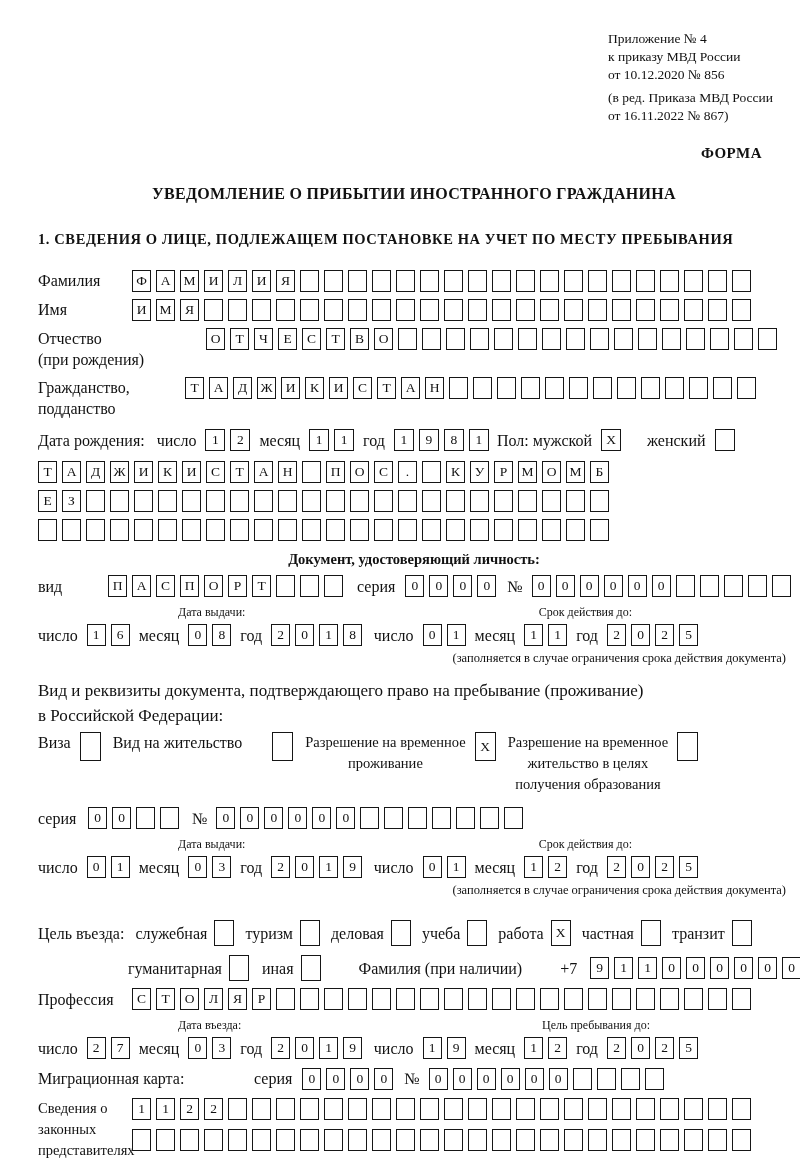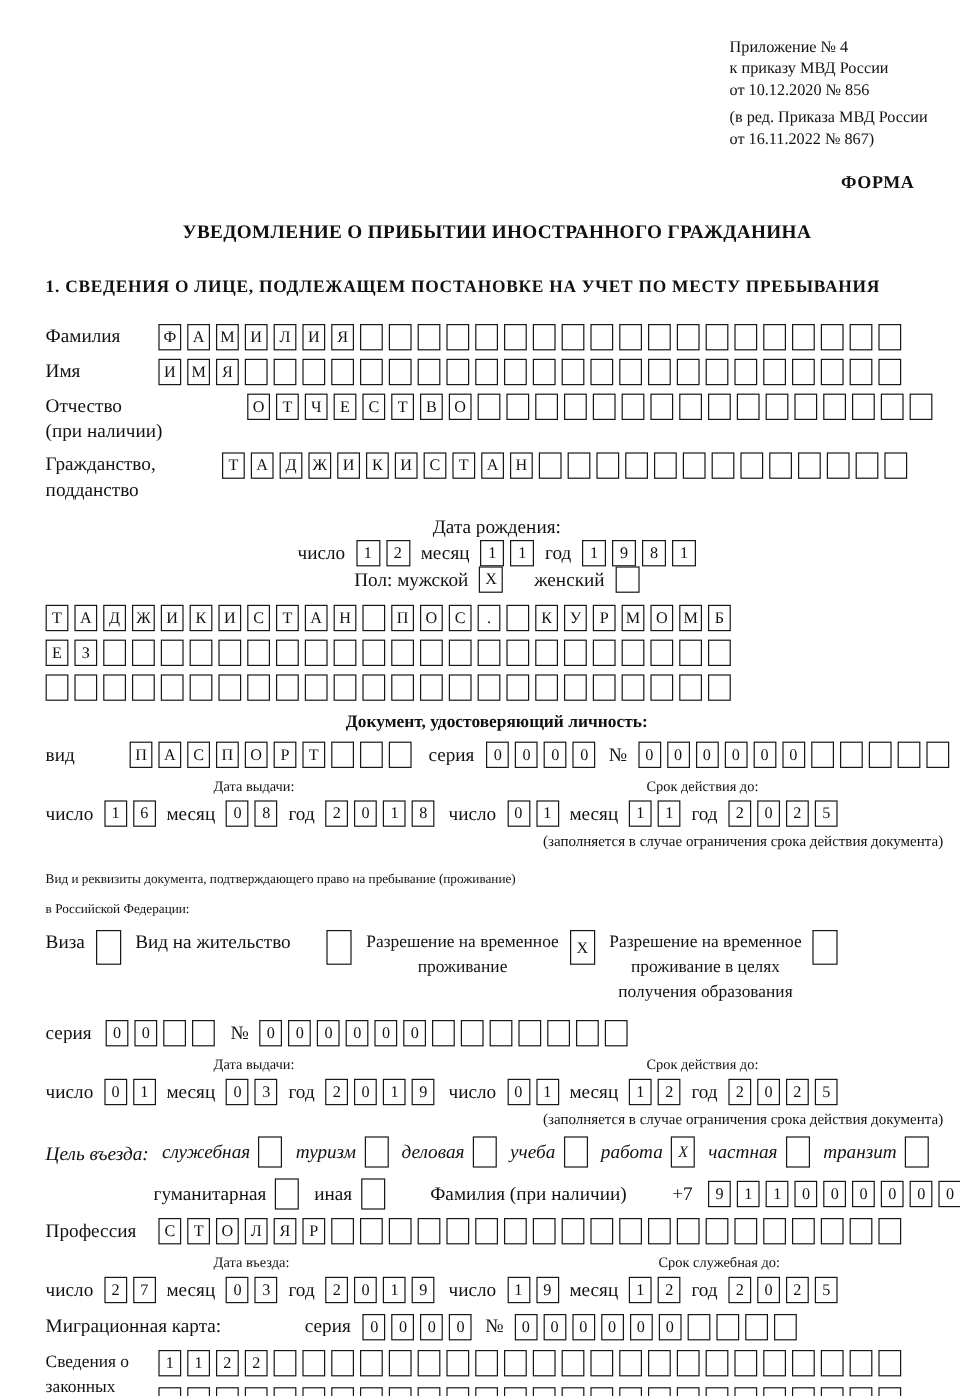--- a/index.html
+++ b/index.html
@@ -38,21 +38,21 @@
   .inlinegrp { display:flex; align-items:center; gap:9px; flex:none; }
   .center-bold { text-align:center; font-weight:bold; font-size:14.5px; margin-top:10px; }
 
   .dhdr { display:flex; margin-top:8px; font-size:12px; }
   .dhdr-l { margin-left:140px; }
   .dhdr-r { margin-left:auto; margin-right:158px; }
   .drow { display:flex; align-items:center; margin-top:4px; }
   .drow .right { margin-left:auto; margin-right:92px; }
   .note-r { text-align:right; font-size:12.5px; margin-top:5px; padding-right:4px; }
 
-  .para { font-size:11px; line-height:25px; margin-top:12px; }
+  .para { font-size:17px; line-height:25px; margin-top:12px; }
   .optgrp { display:flex; align-items:center; gap:7px; flex:none; }
   .opt-multiline { display:flex; align-items:flex-start; gap:9px; flex:none; }
   .opt-multiline .tcenter { text-align:center; line-height:21px; }
 
   .two-col { display:flex; align-items:flex-start; margin-top:10px; }
   .lblcol div { line-height:21px; font-size:14.5px; }
   .cellstack .cells { margin-bottom:7px; }
   .cellstack .cells:last-child { margin-bottom:0; }
   .gap8 { width:8px; flex:none; } .gap12 { width:12px; flex:none; }
 </style>
@@ -137,21 +137,21 @@
         <span class="cell"></span>
         <span class="cell"></span>
         <span class="cell"></span>
         <span class="cell"></span>
       </div>
   </div>
 
   <div class="frow">
     <div class="lbl lbl2 w168">
       <div>Отчество</div>
-      <div>(при наличии)</div>
+      <div>(при рождения)</div>
     </div>
     <div class="cells">
         <span class="cell">О</span>
         <span class="cell">Т</span>
         <span class="cell">Ч</span>
         <span class="cell">Е</span>
         <span class="cell">С</span>
         <span class="cell">Т</span>
         <span class="cell">В</span>
         <span class="cell">О</span>
@@ -200,21 +200,21 @@
         <span class="cell"></span>
         <span class="cell"></span>
         <span class="cell"></span>
         <span class="cell"></span>
         <span class="cell"></span>
         <span class="cell"></span>
         <span class="cell"></span>
       </div>
   </div>
 
-  <div class="frow" style="align-items:center; margin-top:10px;flex-direction:column;">
+  <div class="frow" style="align-items:center; margin-top:10px;">
     <div class="lbl">Дата рождения:</div>
     <div class="gap12"></div>
     <div class="inlinegrp">
       <span class="lbl">число</span>
       <span class="cells sz-sm">
           <span class="cell">1</span>
           <span class="cell">2</span>
         </span>
       <span class="lbl">месяц</span>
       <span class="cells sz-sm">
@@ -440,21 +440,21 @@
         <div>проживание</div>
       </span>
       <span class="cells sz-lg">
           <span class="cell">X</span>
         </span>
     </div>
     <div class="gap12"></div>
     <div class="opt-multiline">
       <span class="tcenter">
         <div>Разрешение на временное</div>
-        <div>проживание в целях</div>
+        <div>жительство в целях</div>
         <div>получения образования</div>
       </span>
       <span class="cells sz-lg">
           <span class="cell"></span>
         </span>
     </div>
   </div>
 
   <div class="frow" style="align-items:center; margin-top:12px;">
     <div class="lbl" style="width:50px;">серия</div>
@@ -523,21 +523,21 @@
           <span class="cell">2</span>
           <span class="cell">0</span>
           <span class="cell">2</span>
           <span class="cell">5</span>
         </span>
     </div>
   </div>
 
   <div class="note-r">(заполняется в случае ограничения срока действия документа)</div>
 
-  <div class="frow" style="align-items:flex-end; margin-top:6px; gap:11px;font-style:italic;">
+  <div class="frow" style="align-items:center; margin-top:22px; gap:11px;">
     <span class="lbl">Цель въезда:</span>
     <span class="optgrp">
       <span class="lbl">служебная</span>
       <span class="cells sz-md">
           <span class="cell"></span>
         </span>
     </span>
     <span class="optgrp">
       <span class="lbl">туризм</span>
       <span class="cells sz-md">
@@ -634,21 +634,21 @@
         <span class="cell"></span>
         <span class="cell"></span>
         <span class="cell"></span>
         <span class="cell"></span>
         <span class="cell"></span>
       </div>
   </div>
 
   <div class="dhdr">
     <div class="dhdr-l">Дата въезда:</div>
-    <div class="dhdr-r" style="margin-right:140px;">Срок служебная до:</div>
+    <div class="dhdr-r" style="margin-right:140px;">Цель пребывания до:</div>
   </div>
 
   <div class="drow">
     <div class="inlinegrp">
       <span class="lbl">число</span>
       <span class="cells">
           <span class="cell">2</span>
           <span class="cell">7</span>
         </span>
       <span class="lbl">месяц</span>

